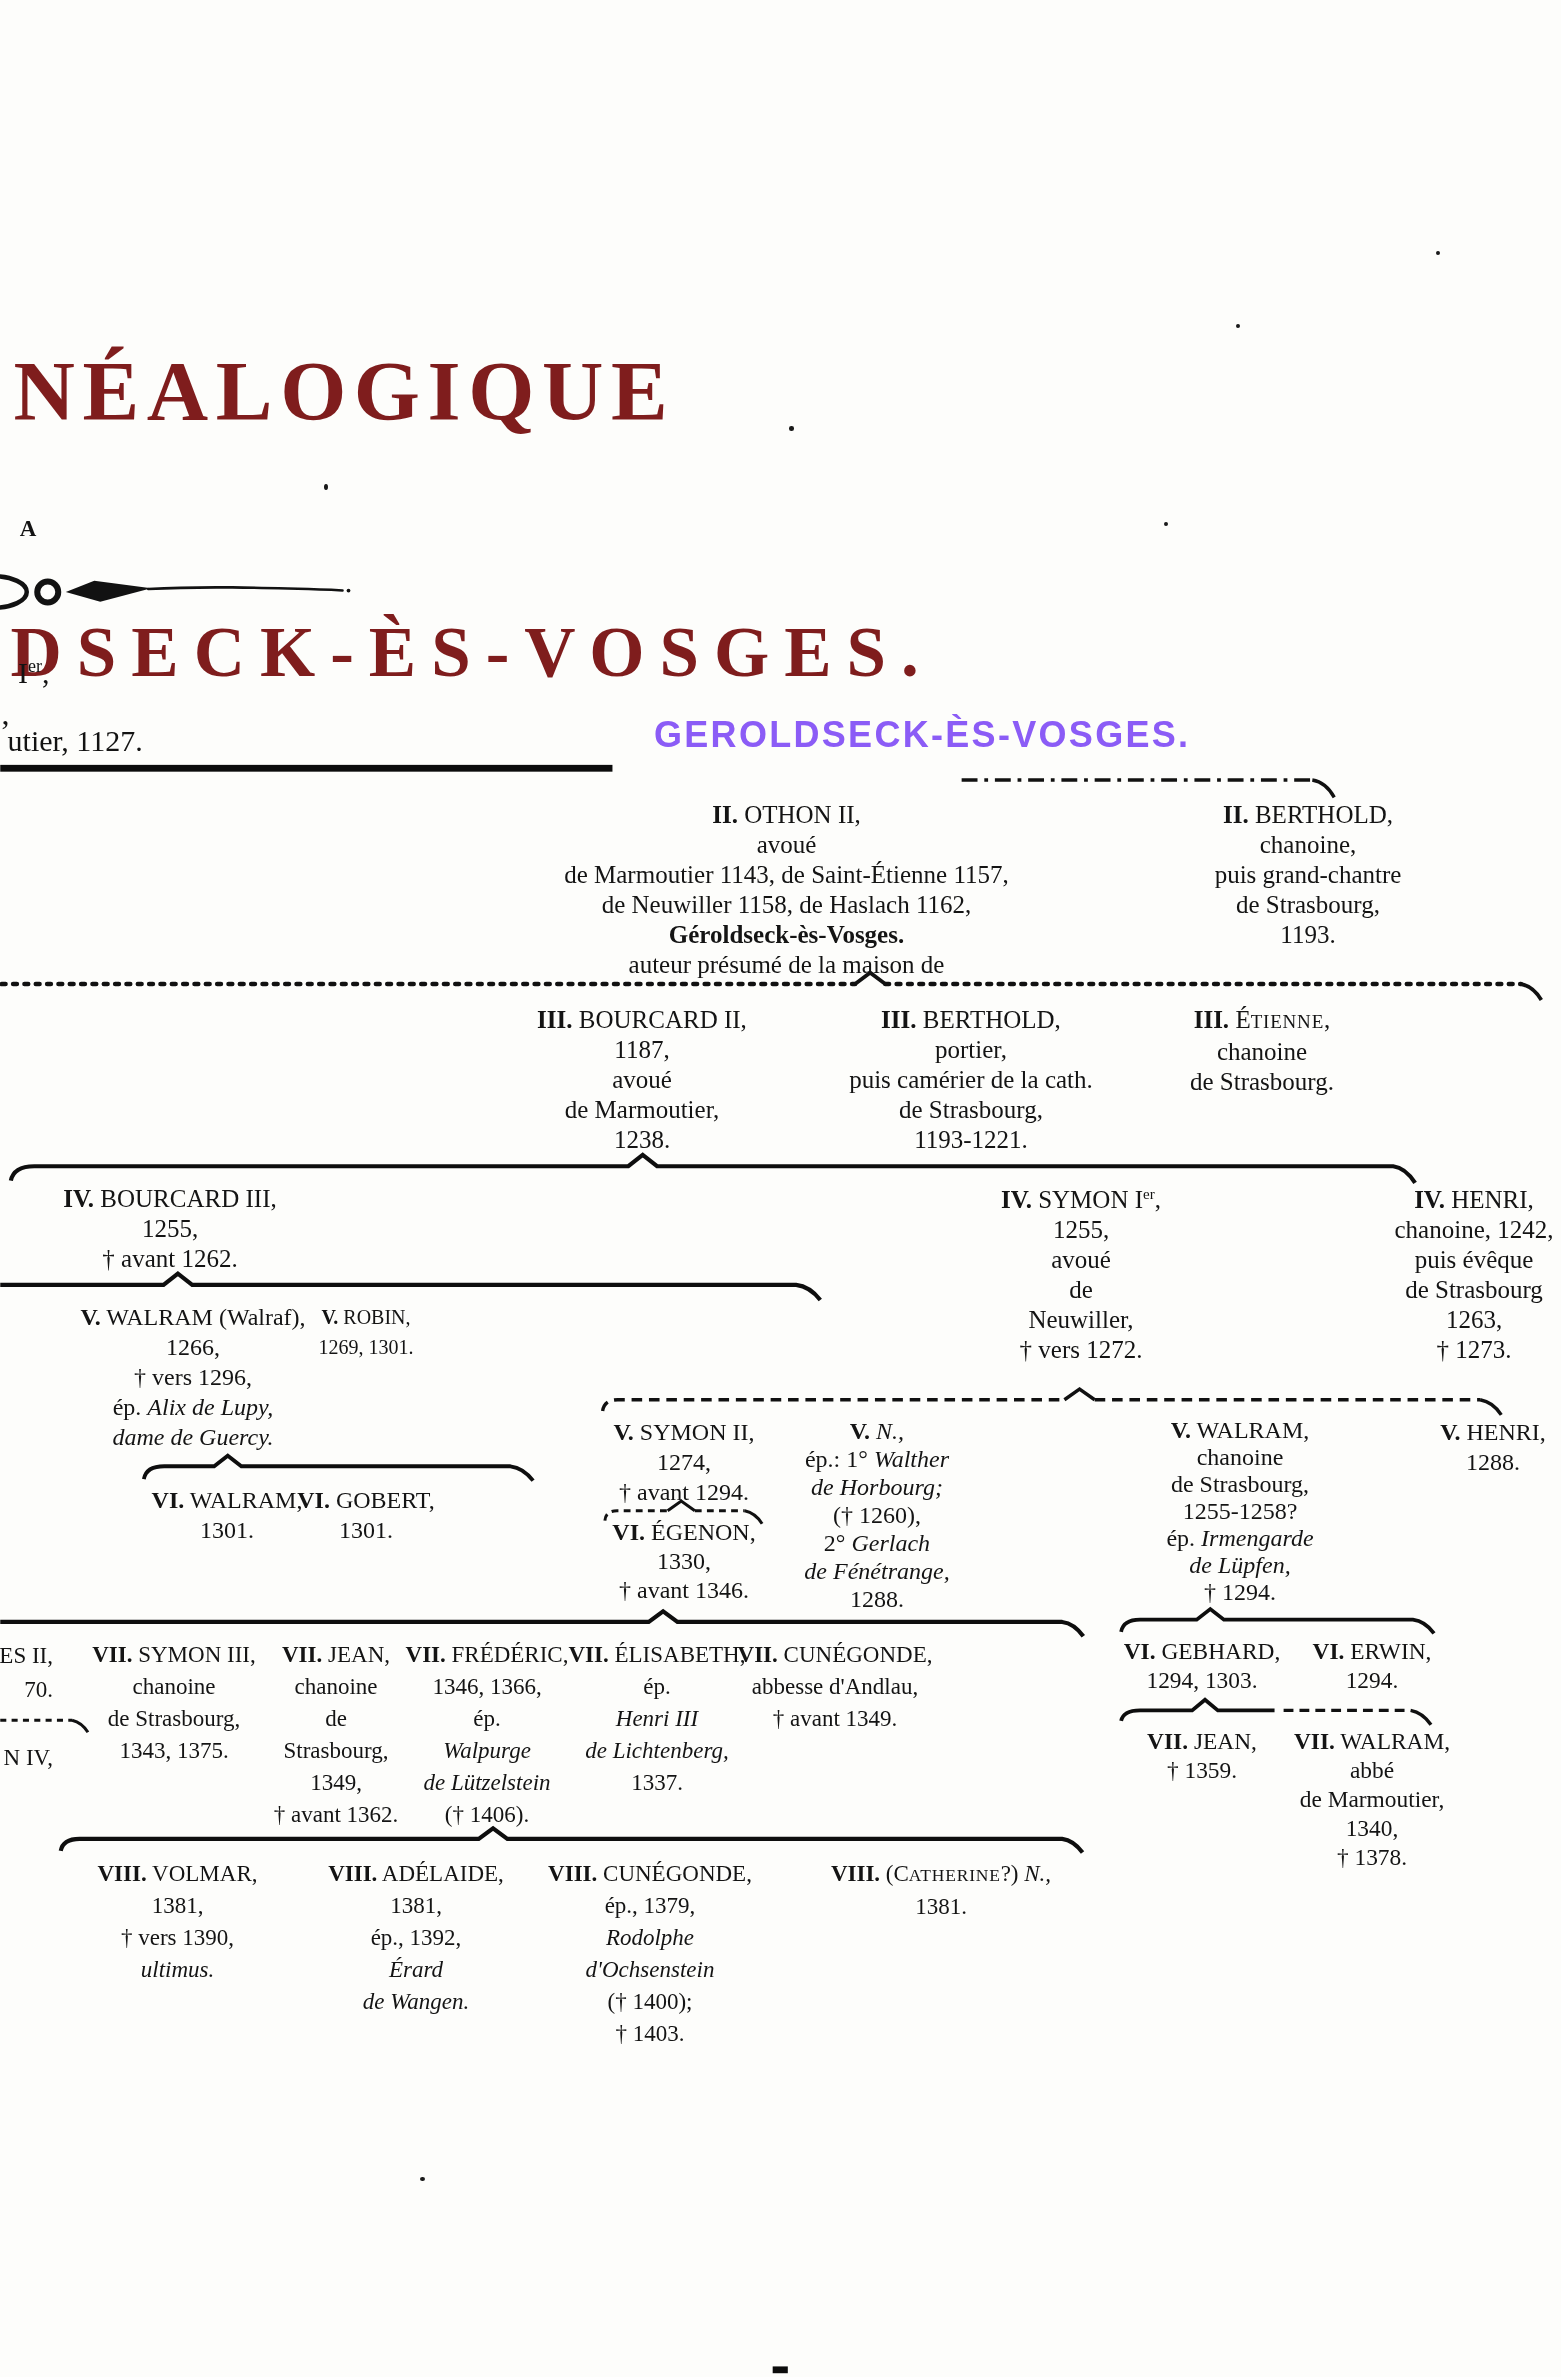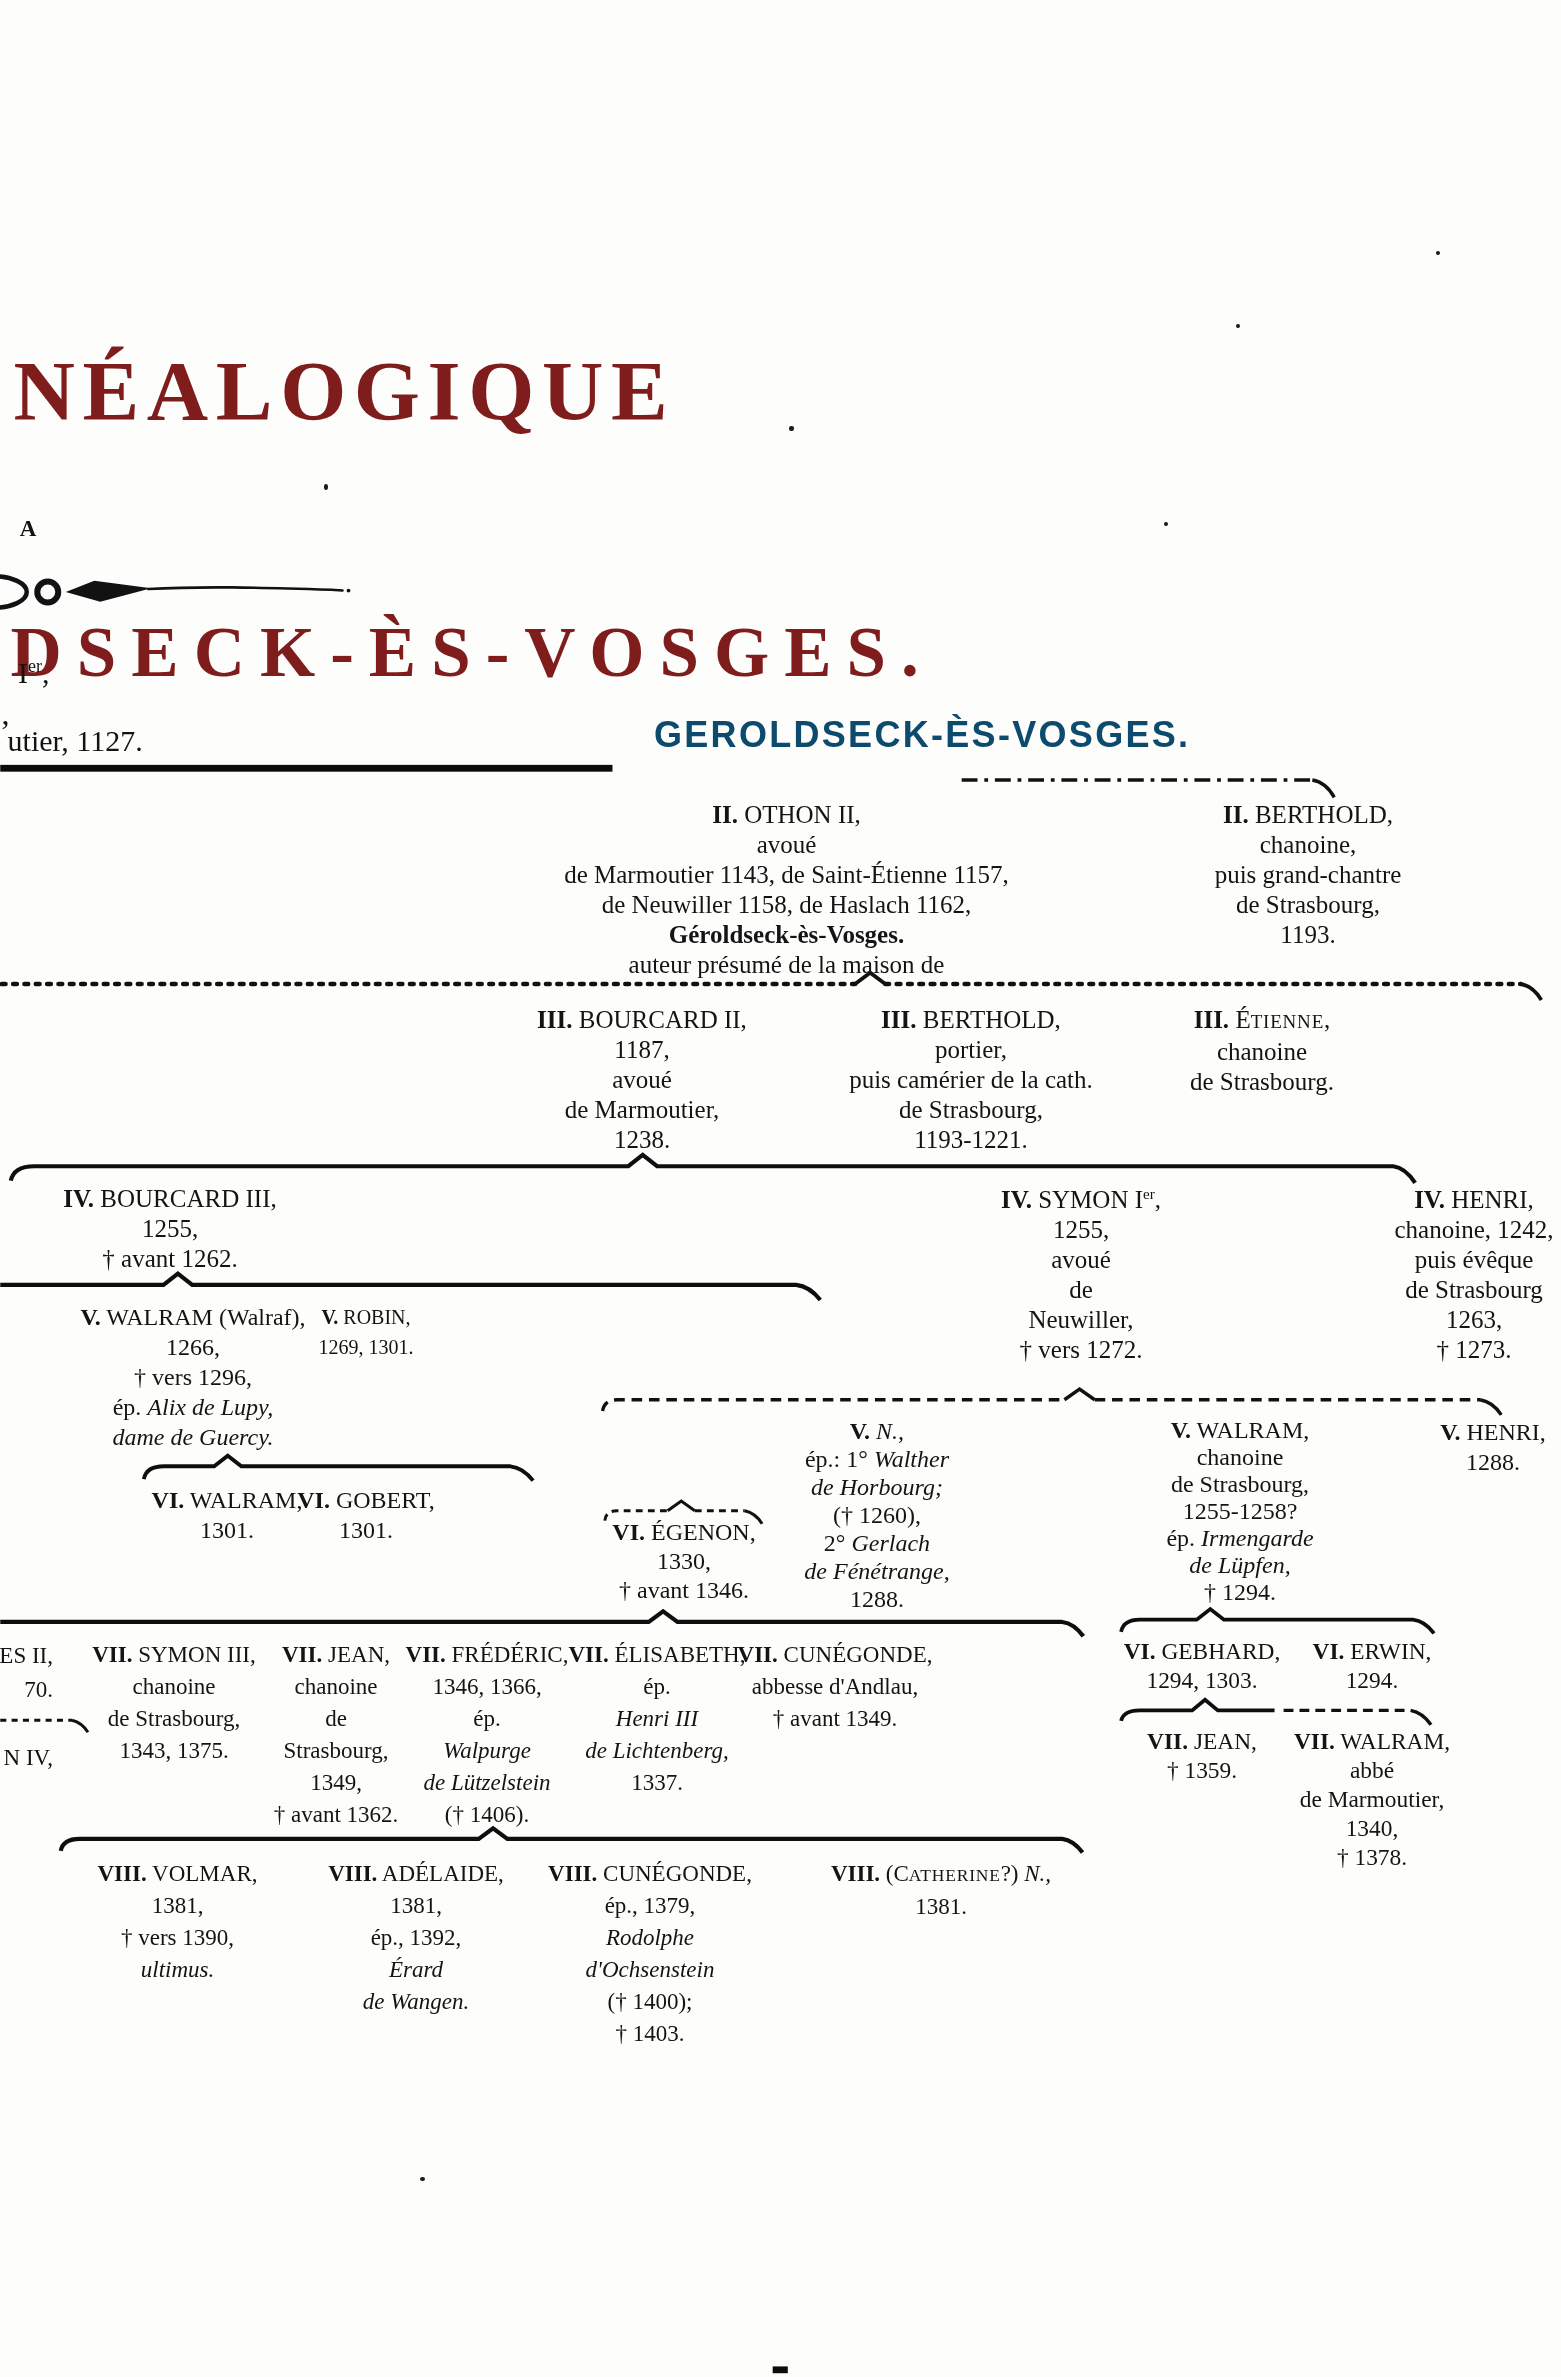--- a/index.html
+++ b/index.html
@@ -4,21 +4,21 @@
 <title>GEROLDSECK-ÈS-VOSGES</title>
 <style>
   html,body{margin:0;padding:0;background:#e8e8e8;}
   #sheet{position:relative;width:1562px;height:2377px;background:#fdfdfb;overflow:hidden;
          font-family:"Liberation Serif",serif;color:#131313;}
   #lines{position:absolute;left:0;top:0;pointer-events:none;}
   .bigtitle{position:absolute;white-space:nowrap;font-family:"Liberation Serif",serif;
             font-weight:bold;color:#7f1d1d;}
   .frag{position:absolute;white-space:nowrap;color:#131313;}
   .appheader{position:absolute;white-space:nowrap;font-family:"Liberation Sans",sans-serif;
-             font-weight:bold;color:#0c4a6e;}
+             font-weight:bold;color:#8b5cf6;}
   .person{position:absolute;text-align:center;color:#141414;}
   .person .pline{white-space:nowrap;}
   .s-b{font-weight:bold;}
   .s-i{font-style:italic;}
   .s-sc{font-size:0.76em;letter-spacing:0.8px;}
   .s-sup{vertical-align:super;font-size:0.6em;line-height:0;}
   .right{text-align:right;}
   .speck{position:absolute;background:#1a1a1a;border-radius:50%;}
   sup{line-height:0;}
 </style>
@@ -163,20 +163,25 @@
 
   <div class="person" style="left:76px;top:1485px;width:302px;font-size:24px;line-height:30px;">
       <div class="pline"><span class="s-b">VI.</span><span> WALRAM,</span></div>
       <div class="pline"><span>1301.</span></div>
     </div>
   <div class="person" style="left:215px;top:1485px;width:302px;font-size:24px;line-height:30px;">
       <div class="pline"><span class="s-b">VI.</span><span> GOBERT,</span></div>
       <div class="pline"><span>1301.</span></div>
     </div>
 
+  <div class="person" style="left:533px;top:1417px;width:302px;font-size:24px;line-height:30px;">
+      <div class="pline"><span class="s-b">V.</span><span> SYMON II,</span></div>
+      <div class="pline"><span>1274,</span></div>
+      <div class="pline"><span>† avant 1294.</span></div>
+    </div>
   <div class="person" style="left:726px;top:1417px;width:302px;font-size:24px;line-height:28px;">
       <div class="pline"><span class="s-b">V.</span><span> </span><span class="s-i">N.,</span></div>
       <div class="pline"><span>ép.: 1° </span><span class="s-i">Walther</span></div>
       <div class="pline"><span class="s-i">de Horbourg;</span></div>
       <div class="pline"><span>(† 1260),</span></div>
       <div class="pline"><span>2° </span><span class="s-i">Gerlach</span></div>
       <div class="pline"><span class="s-i">de Fénétrange,</span></div>
       <div class="pline"><span>1288.</span></div>
     </div>
   <div class="person" style="left:1089px;top:1417px;width:302px;font-size:24px;line-height:27px;">

